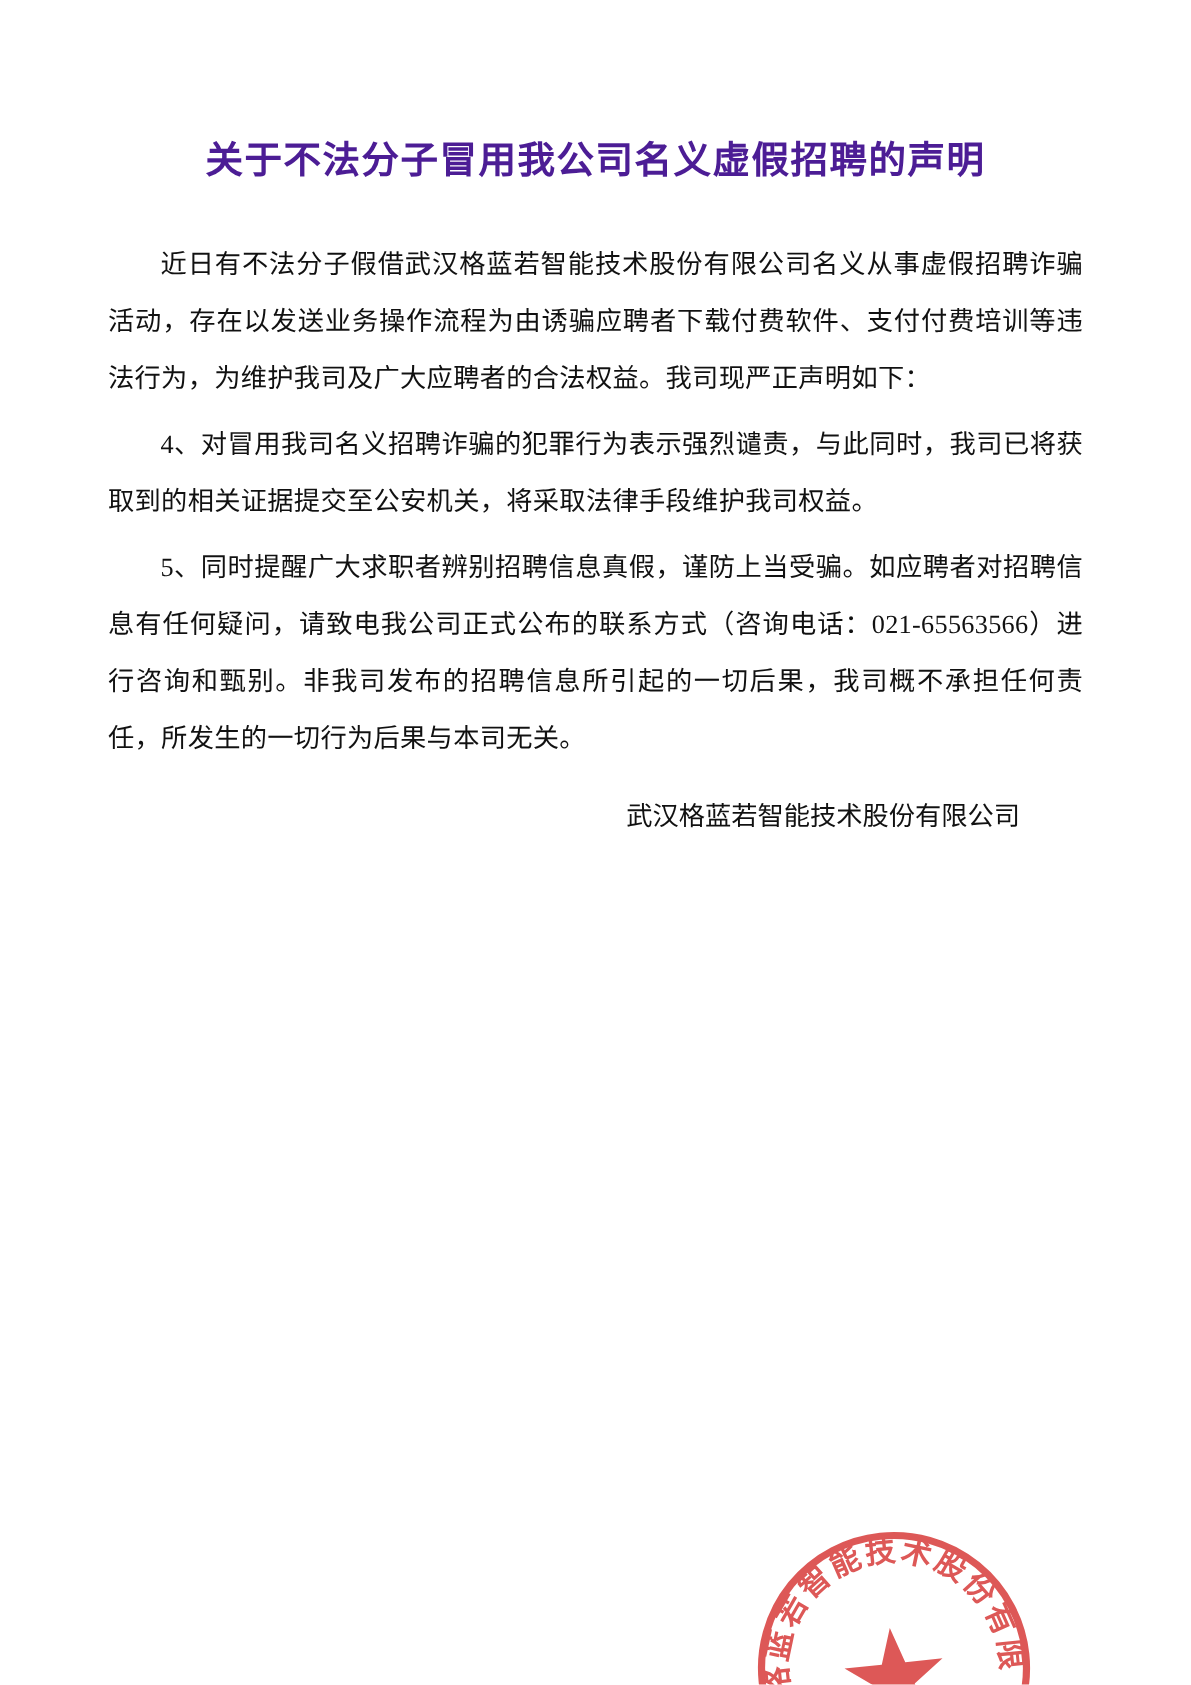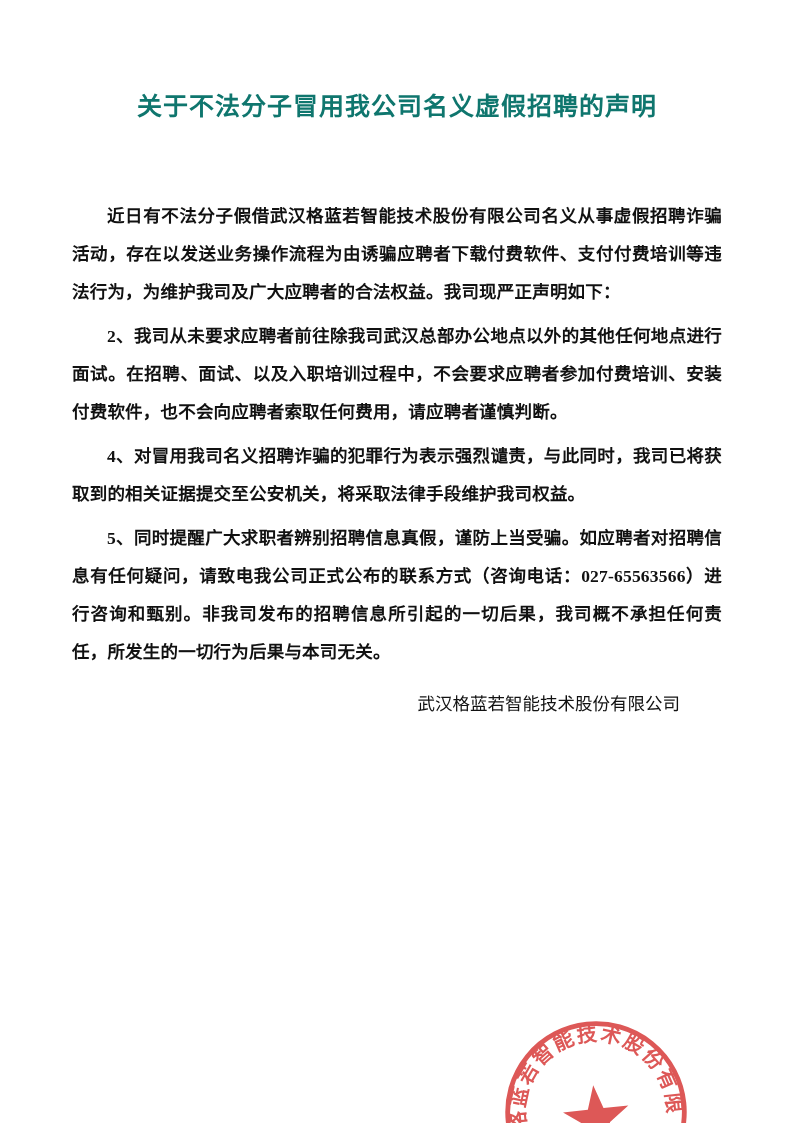--- a/index.html
+++ b/index.html
@@ -22,25 +22,24 @@
     box-sizing: border-box;
     padding: 0 72px;
   }
   .doc-title {
     text-align: center;
     font-size: 25px;
     font-weight: bold;
     letter-spacing: 1px;
     margin-top: 86px;
     margin-bottom: 0;
-    color: #0f766e;
+    color: #4c1d95;
   }
   .body-text {
-    margin-top: 76px;
-    font-weight: bold;
+    margin-top: 36px;
   }
   .para {
     font-size: 17.5px;
     line-height: 2.17;
     text-align: justify;
     text-justify: inter-ideograph;
     margin: 0 0 6px 0;
     text-indent: 2em;
     color: #111;
     letter-spacing: 0.2px;
@@ -79,23 +78,22 @@
 </style>
 </head>
 <body>
 
 <div class="page">
 
   <h1 class="doc-title">关于不法分子冒用我公司名义虚假招聘的声明</h1>
 
   <div class="body-text">
     <p class="para">近日有不法分子假借武汉格蓝若智能技术股份有限公司名义从事虚假招聘诈骗活动，存在以发送业务操作流程为由诱骗应聘者下载付费软件、支付付费培训等违法行为，为维护我司及广大应聘者的合法权益。我司现严正声明如下：</p>
-    <p class="para">2、我司从未要求应聘者前往除我司武汉总部办公地点以外的其他任何地点进行面试。在招聘、面试、以及入职培训过程中，不会要求应聘者参加付费培训、安装付费软件，也不会向应聘者索取任何费用，请应聘者谨慎判断。</p>
     <p class="para">4、对冒用我司名义招聘诈骗的犯罪行为表示强烈谴责，与此同时，我司已将获取到的相关证据提交至公安机关，将采取法律手段维护我司权益。</p>
-    <p class="para">5、同时提醒广大求职者辨别招聘信息真假，谨防上当受骗。如应聘者对招聘信息有任何疑问，请致电我公司正式公布的联系方式（咨询电话：027-65563566）进行咨询和甄别。非我司发布的招聘信息所引起的一切后果，我司概不承担任何责任，所发生的一切行为后果与本司无关。</p>
+    <p class="para">5、同时提醒广大求职者辨别招聘信息真假，谨防上当受骗。如应聘者对招聘信息有任何疑问，请致电我公司正式公布的联系方式（咨询电话：021-65563566）进行咨询和甄别。非我司发布的招聘信息所引起的一切后果，我司概不承担任何责任，所发生的一切行为后果与本司无关。</p>
   </div>
 
   <div class="signature-block">
     <span class="sig-line">武汉格蓝若智能技术股份有限公司</span>
   </div>
 
   <div class="seal">
     <svg viewBox="0 0 200 200" xmlns="http://www.w3.org/2000/svg">
       <defs>
         <path id="sealArcTop" d="M 26,100 A 74,74 0 0 1 174,100" fill="none"></path>

